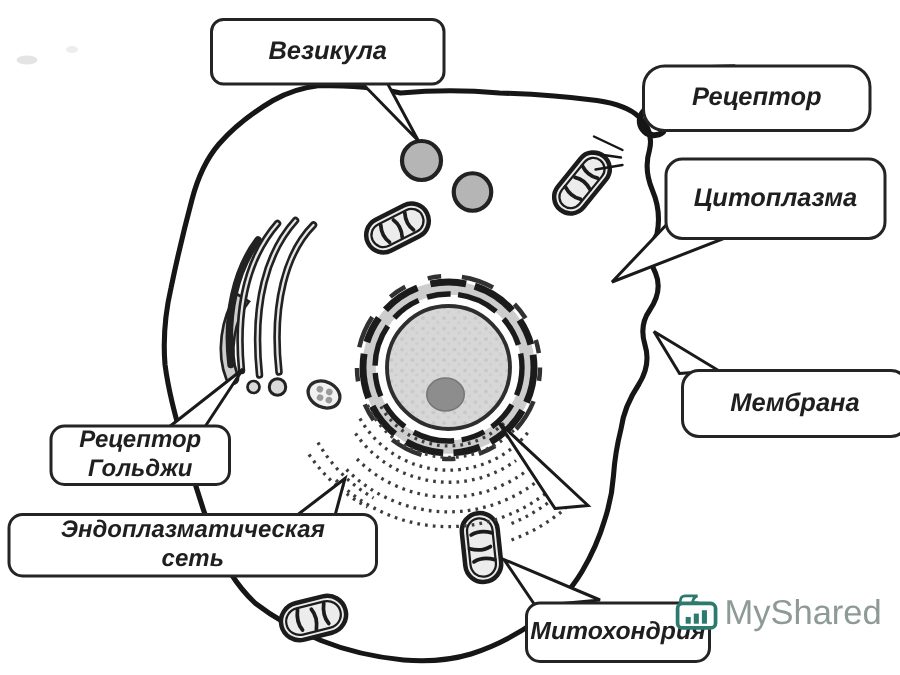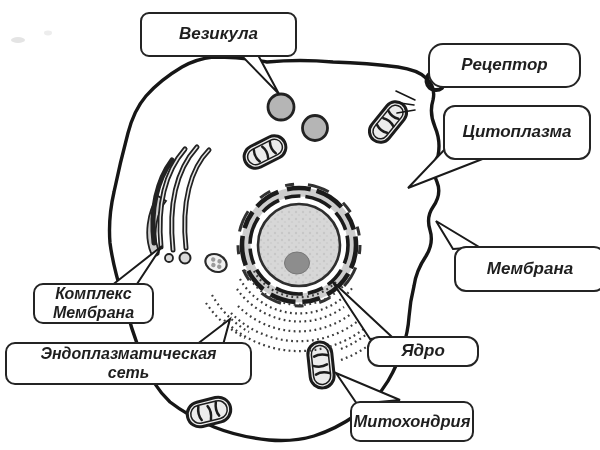--- a/index.html
+++ b/index.html
@@ -152,29 +152,36 @@
 
   <div class="bubble" style="left:443px;top:105px;width:148px;height:55px;border-radius:12px;font-size:17px;">
     <span>Цитоплазма</span>
   </div>
 
   <div class="bubble" style="left:440px;top:246px;width:152px;height:46px;border-radius:12px;font-size:17px;margin-left:14px;">
     <span>Мембрана</span>
   </div>
 
   <div class="bubble" style="left:33px;top:283px;width:121px;height:41px;border-radius:10px;font-size:16px;">
-    <span>Комплекс Мембрана</span>
+    <span>Рецептор Гольджи</span>
   </div>
 
   <div class="bubble" style="left:5px;top:342px;width:247px;height:43px;border-radius:10px;font-size:16px;">
     <span>Эндоплазматическая сеть</span>
   </div>
 
-  <div class="bubble" style="left:367px;top:336px;width:112px;height:31px;border-radius:12px;font-size:17px;">
-    <span>Ядро</span>
-  </div>
 
   <div class="bubble" style="left:350px;top:401px;width:124px;height:41px;border-radius:10px;font-size:16.5px;">
     <span>Митохондрия</span>
   </div>
 
+  <div class="watermark">
+    <svg width="30" height="27" viewBox="0 0 26 24">
+      <path d="M3,7 Q2,2 6,2 L13,2 Q10,3 10,7" fill="#ffffff" stroke="#2c7a6f" stroke-width="1.6"></path>
+      <rect x="1.2" y="6.5" width="22.5" height="14.5" rx="3" fill="#fdfdfd" stroke="#2c7a6f" stroke-width="2.2"></rect>
+      <rect x="6" y="14.5" width="3" height="4" fill="#2c7a6f"></rect>
+      <rect x="10.8" y="12.5" width="3" height="6" fill="#2c7a6f"></rect>
+      <rect x="15.6" y="10.5" width="3" height="8" fill="#2c7a6f"></rect>
+    </svg>
+    <span class="watermark-text">MyShared</span>
+  </div>
 
 </div>
 
 </body></html>

